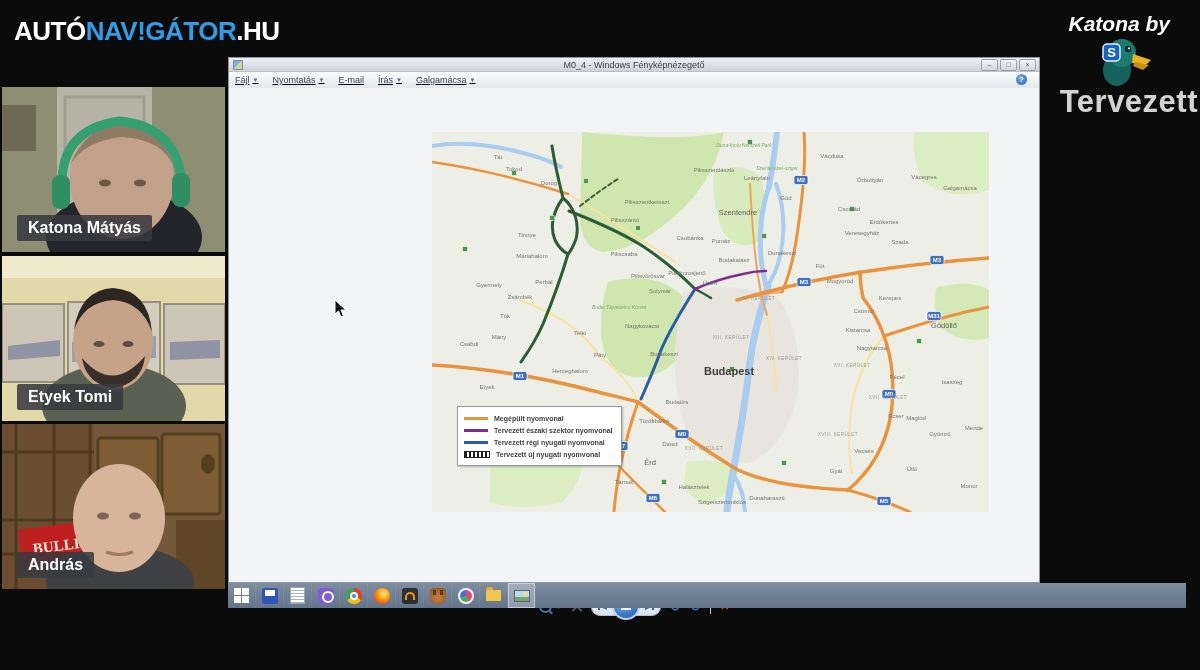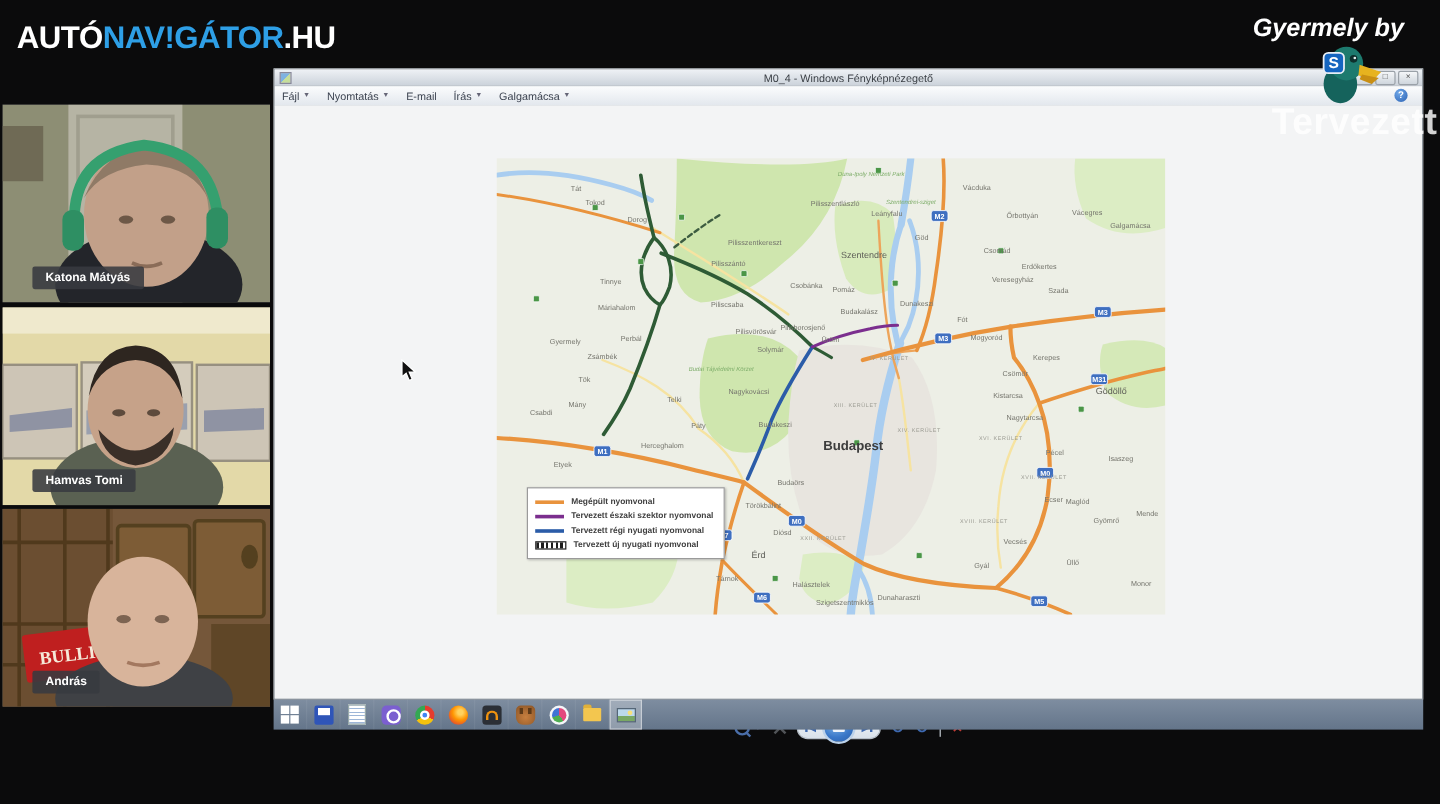--- a/index.html
+++ b/index.html
@@ -11,45 +11,45 @@
   .logo .w{color:#fff;} .logo .b{color:#2e9fe6;}
   .powered{position:absolute;right:30px;top:12px;color:#fff;font-size:21px;font-weight:bold;
            font-style:italic;z-index:60;}
   .sy-text{position:absolute;right:2px;top:84px;color:rgba(255,255,255,.82);font-size:31px;
            font-weight:600;z-index:60;letter-spacing:.5px;}
   .duck{position:absolute;left:1095px;top:36px;z-index:61;}
 
   
   .tile{position:absolute;left:2px;width:223px;height:165px;overflow:hidden;background:#444;}
   .tile svg{position:absolute;left:0;top:0;}
-  .chip{position:absolute;left:25px;bottom:11px;background:rgba(56,58,64,.88);color:#fff;
-        font-size:10px;font-weight:600;padding:4px 11px;border-radius:2px;z-index:5;white-space:nowrap;}
-
-  
-  .win{position:absolute;left:228px;top:57px;width:958px;height:526px;background:#f4f5f6;
+  .chip{position:absolute;left:15px;bottom:11px;background:rgba(56,58,64,.88);color:#fff;
+        font-size:16px;font-weight:600;padding:4px 11px;border-radius:2px;z-index:5;white-space:nowrap;}
+
+  
+  .win{position:absolute;left:228px;top:57px;width:812px;height:526px;background:#f4f5f6;
        border:1px solid #8f979e;box-sizing:border-box;z-index:10;}
   .titlebar{height:13px;background:linear-gradient(#eef1f5,#ccd3db);display:flex;align-items:center;
             font-size:9px;color:#3a3f45;position:relative;border-bottom:1px solid #b9c0c7;}
   .titlebar .ttl{position:absolute;left:0;right:0;text-align:center;}
   .win-ico{width:8px;height:8px;margin-left:4px;background:linear-gradient(135deg,#7fb2e0 50%,#c6de9a 50%);
            border:1px solid #889;}
   .winbtns{position:absolute;right:3px;top:1px;display:flex;gap:2px;}
   .wb{width:15px;height:10px;background:linear-gradient(#f4f6f8,#cfd6dd);border:1px solid #9aa1a8;
       border-radius:2px;font-size:7px;line-height:9px;text-align:center;color:#555;}
   .menubar{height:16px;background:linear-gradient(#fbfcfd,#e2e7ed);border-bottom:1px solid #c3c9cf;
-           display:flex;align-items:center;padding-left:6px;position:relative;}
+           display:flex;align-items:center;padding-left:6px;position:relative;text-decoration:underline;}
   .mi{font-size:9px;color:#3c4350;margin-right:14px;display:flex;align-items:center;gap:3px;}
   .mi .car{font-size:6px;color:#667;}
   .helpq{position:absolute;right:12px;top:2px;width:11px;height:11px;border-radius:50%;
          background:radial-gradient(circle at 35% 30%,#6fa7e8,#2b62b4);color:#fff;font-size:8px;
          font-weight:bold;text-align:center;line-height:11px;}
   .content{position:absolute;left:0;top:30px;right:0;bottom:0;background:#f3f4f5;}
 
   
-  .map{position:absolute;left:185px;top:44px;width:557px;height:380px;background:#edefe6;}
+  .map{position:absolute;left:203px;top:44px;width:557px;height:380px;background:#edefe6;}
   .legend{position:absolute;left:25px;top:274px;background:#fff;border:1px solid #9a9a9a;
           box-shadow:1px 1px 2px rgba(0,0,0,.25);padding:5px 8px 5px 6px;z-index:5;}
   .lrow{display:flex;align-items:center;gap:6px;height:12px;}
   .lsw{width:24px;height:3px;}
   .lsw.hatch{height:5px;border:1px solid #222;
              background:repeating-linear-gradient(90deg,#1d1d1d 0 2px,#fff 2px 4px);}
   .llab{font-size:7px;font-weight:bold;color:#3f3f3f;white-space:nowrap;}
 
   
   .pvbar{position:absolute;left:0;right:0;top:505px;height:26px;display:flex;justify-content:center;
@@ -108,21 +108,21 @@
                     border-radius:2px 2px 0 0;}
   .ic-photo{width:16px;height:12px;margin:auto;background:linear-gradient(#bcd9ec 55%,#79a864 55%);
             border:1px solid #567;box-sizing:border-box;position:relative;}
   .ic-photo:after{content:"";position:absolute;right:2px;top:1px;width:4px;height:4px;border-radius:50%;
                   background:#f7e07a;}
 </style>
 </head>
 <body>
 
 <div class="logo"><span class="w">AUTÓ</span><span class="b">NAV!GÁTOR</span><span class="w">.HU</span></div>
-<div class="powered">Gyermely by</div>
+<div class="powered">Katona by</div>
 <div class="sy-text">Tervezett</div>
 <div class="duck">
   <svg width="58" height="52" viewBox="0 0 58 52">
     <ellipse cx="22" cy="34" rx="14" ry="16" fill="#15635c"></ellipse>
     <circle cx="27" cy="17" r="14" fill="#1d7a6e"></circle>
     <circle cx="33" cy="13" r="3.2" fill="#0e2f2c"></circle>
     <circle cx="34" cy="12.3" r="1.1" fill="#e8f4f2"></circle>
     <polygon points="38,18 56,24 50,30 37,27" fill="#e7b31f"></polygon>
     <polygon points="40,26 54,29 48,34 38,30" fill="#c98f14"></polygon>
     <rect x="8" y="8" width="17" height="17" rx="4" fill="#1565c0" stroke="#e8eef5" stroke-width="1.5"></rect>
@@ -160,21 +160,21 @@
     <circle cx="90" cy="104" r="7" fill="#45474f"></circle>
       <circle cx="136" cy="102" r="7" fill="#45474f"></circle>
     <path d="M168,86 L218,84 L218,102 L168,104 Z" fill="#8f93a3"></path>
     <ellipse cx="112" cy="150" rx="72" ry="42" fill="#5a6152"></ellipse>
     <ellipse cx="111" cy="86" rx="40" ry="48" fill="#c6a289"></ellipse>
     <path d="M72,74 Q78,34 111,32 Q146,34 150,76 Q140,46 111,44 Q82,46 72,74" fill="#2e2620"></path>
     <path d="M80,102 Q111,138 143,100 Q140,128 111,132 Q84,128 80,102" fill="#3a2f28"></path>
     <ellipse cx="97" cy="88" rx="5.5" ry="3" fill="#5d4b3d"></ellipse>
     <ellipse cx="126" cy="88" rx="5.5" ry="3" fill="#5d4b3d"></ellipse>
   </svg>
-  <div class="chip">Hamvas Tomi</div>
+  <div class="chip">Etyek Tomi</div>
 </div>
 <div class="tile" style="top:424px">
   <svg width="223" height="165" viewBox="0 0 223 165">
     <rect width="223" height="165" fill="#75573a"></rect>
     <rect x="0" y="0" width="92" height="165" fill="#6b4e31"></rect>
     <g stroke="#50391c" stroke-width="3">
       <line x1="14" y1="0" x2="14" y2="165"></line>
         <line x1="52" y1="0" x2="52" y2="165"></line>
       <line x1="88" y1="0" x2="88" y2="165"></line>
         <line x1="0" y1="28" x2="92" y2="28"></line>

